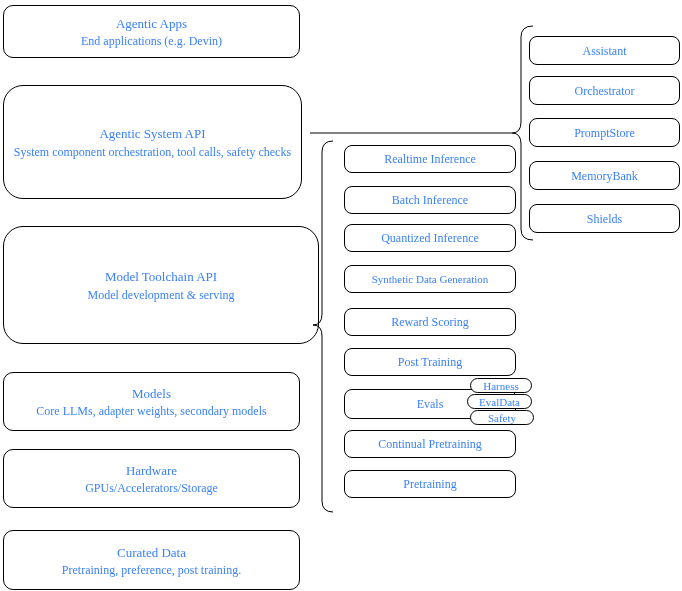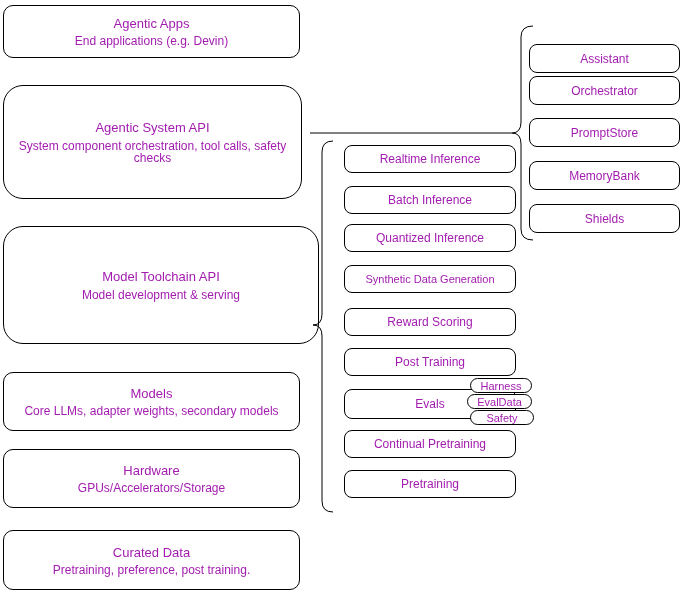--- a/index.html
+++ b/index.html
@@ -1,21 +1,21 @@
 <!DOCTYPE html>
 <html><head>
 <meta charset="utf-8">
 <style>
   html,body{margin:0;padding:0;background:#ffffff;}
   .canvas{
     position:relative;
     width:682px;height:591px;
     background:#ffffff;
-    font-family:Liberation Sans, sans-serif;
-    color:#a21caf;
+    font-family:Liberation Serif, serif;
+    color:#3b82f6;
     overflow:hidden;
   }
   
   .node{
     position:absolute;
     box-sizing:border-box;
     border:1px solid #000000;
     background:#ffffff;
     display:flex;flex-direction:column;
     align-items:center;justify-content:center;
@@ -45,21 +45,21 @@
     text-align:center;
     font-size:12px;line-height:14px;
   }
   .mid{left:344px;width:172px;height:28px;}
   .m0{top:145px;} .m1{top:186px;} .m2{top:224px;}
   .m3{top:265px;} .m4{top:308px;} .m5{top:348px;}
   .m6{top:389px;height:30px;} .m7{top:430px;} .m8{top:470px;}
   .m3{font-size:11px;}
 
   .rgt{left:529px;width:151px;height:29px;}
-  .s0{top:36px;margin-top:8px;} .s1{top:76px;} .s2{top:118px;} .s3{top:161px;} .s4{top:204px;}
+  .s0{top:36px;} .s1{top:76px;} .s2{top:118px;} .s3{top:161px;} .s4{top:204px;}
 
   
   .pill{
     position:absolute;
     box-sizing:border-box;
     border:1px solid #000000;border-radius:999px;
     background:#ffffff;
     display:flex;align-items:center;justify-content:center;
     font-size:11px;line-height:12px;
     z-index:5;

